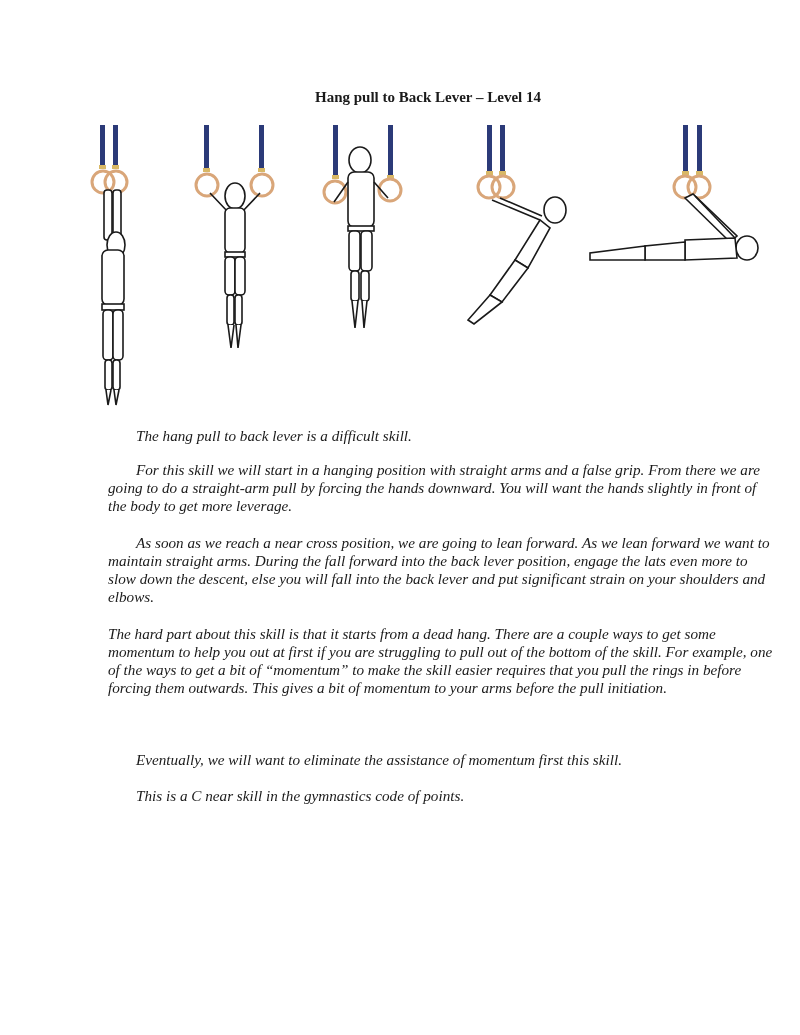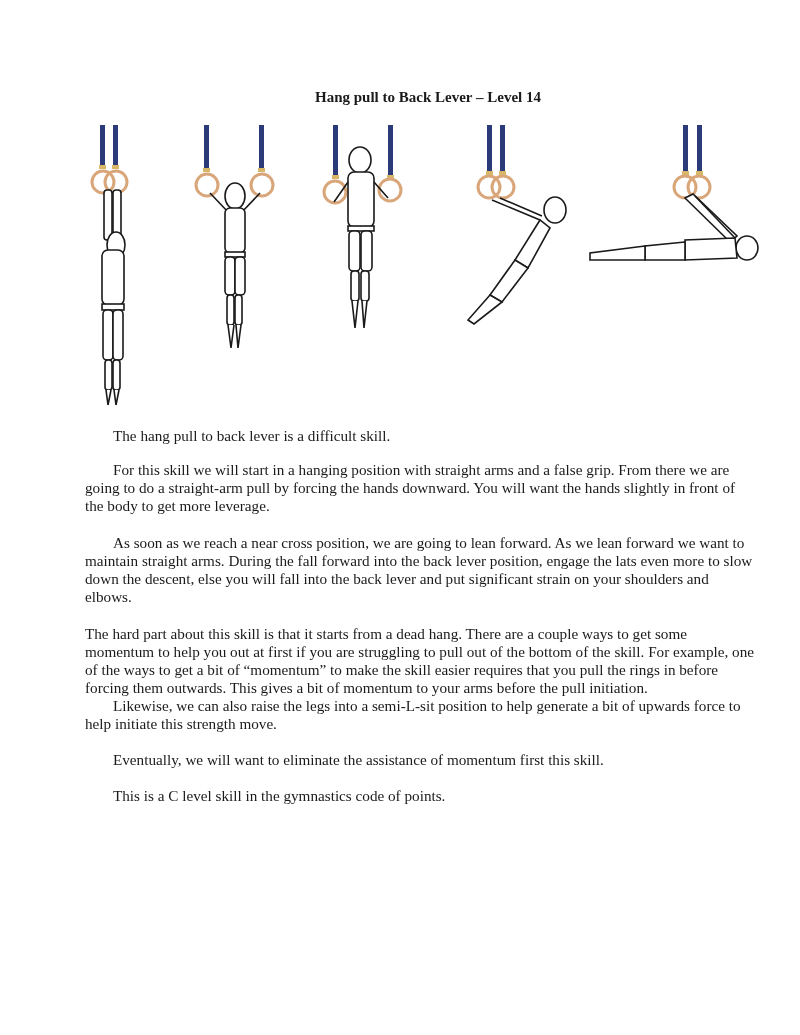--- a/index.html
+++ b/index.html
@@ -2,21 +2,21 @@
 <html><head>
   <meta charset="utf-8">
   <style>
     html, body { margin: 0; padding: 0; background: #ffffff; }
     body { width: 800px; height: 1035px; position: relative; overflow: hidden;
            font-family: "Liberation Serif", "DejaVu Serif", serif; color: #1a1a1a; }
     .title { position: absolute; top: 89px; left: 0; width: 856px; text-align: center;
              font-weight: bold; font-size: 15px; }
     .figures { position: absolute; top: 120px; left: 80px; width: 700px; height: 290px; }
     .figure { position: absolute; top: 0; }
-    .text { position: absolute; left: 85px; width: 670px; font-size: 15.2px; line-height: 18px; }
+    .text { position: absolute; left: 108px; width: 670px; font-size: 15.2px; line-height: 18px; font-style: italic; }
     .p { margin: 0; }
     .indent { text-indent: 28px; }
   </style>
 </head>
 <body>
 
 <div class="title">Hang pull to Back Lever – Level 14</div>
 
 <div class="figures">
 
@@ -140,20 +140,19 @@
   <p class="p indent">The hang pull to back lever is a difficult skill.</p>
 </div>
 <div class="text" style="top:461px">
   <p class="p indent">For this skill we will start in a hanging position with straight arms and a false grip. From there we are going to do a straight-arm pull by forcing the hands downward. You will want the hands slightly in front of the body to get more leverage.</p>
 </div>
 <div class="text" style="top:534px">
   <p class="p indent">As soon as we reach a near cross position, we are going to lean forward. As we lean forward we want to maintain straight arms. During the fall forward into the back lever position, engage the lats even more to slow down the descent, else you will fall into the back lever and put significant strain on your shoulders and elbows.</p>
 </div>
 <div class="text" style="top:625px">
   <p class="p">The hard part about this skill is that it starts from a dead hang. There are a couple ways to get some momentum to help you out at first if you are struggling to pull out of the bottom of the skill. For example, one of the ways to get a bit of “momentum” to make the skill easier requires that you pull the rings in before forcing them outwards. This gives a bit of momentum to your arms before the pull initiation.</p>
-  <p class="p indent">Likewise, we can also raise the legs into a semi-L-sit position to help generate a bit of upwards force to help initiate this strength move.</p>
 </div>
 <div class="text" style="top:751px">
   <p class="p indent">Eventually, we will want to eliminate the assistance of momentum first this skill.</p>
 </div>
 <div class="text" style="top:787px">
-  <p class="p indent">This is a C level skill in the gymnastics code of points.</p>
+  <p class="p indent">This is a C near skill in the gymnastics code of points.</p>
 </div>
 
 </body></html>

